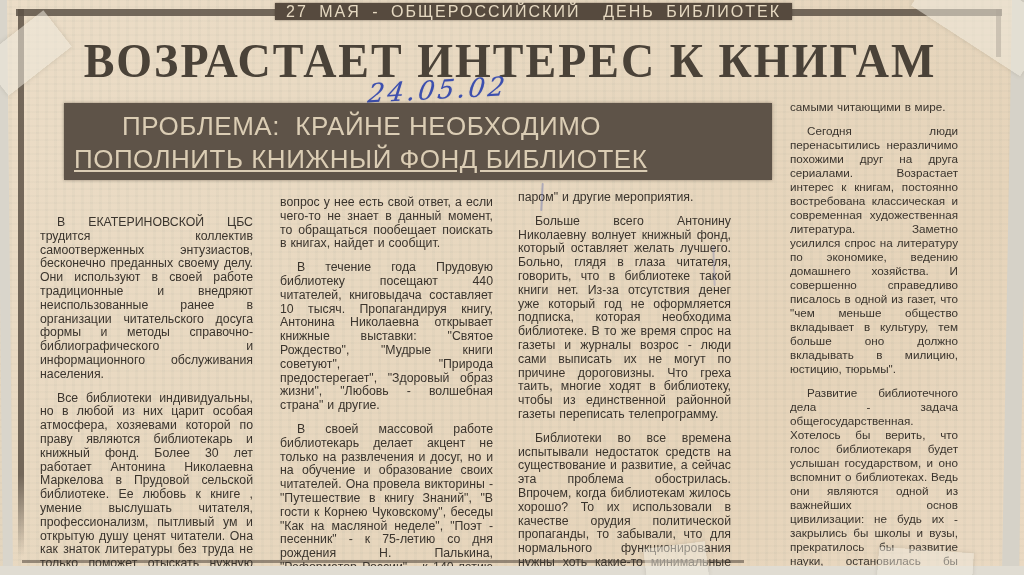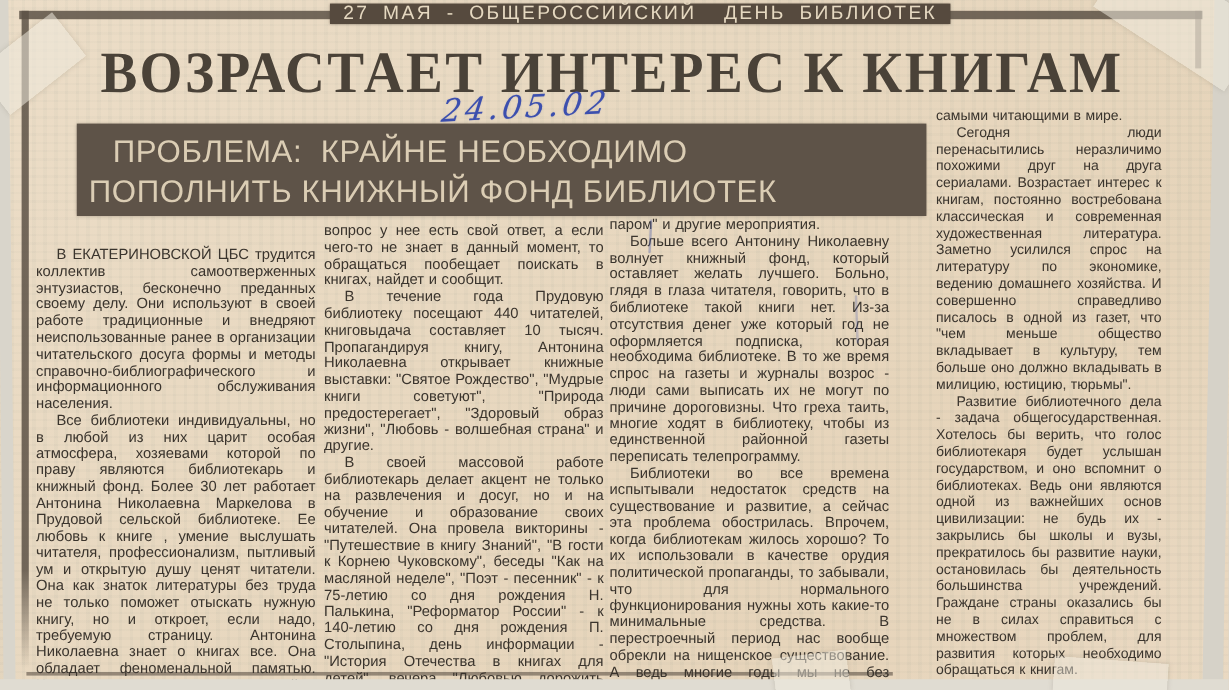--- a/index.html
+++ b/index.html
@@ -59,29 +59,29 @@
   }
   
   .subhead{
     position:absolute;left:64px;top:103px;width:708px;height:77px;
     background:#5e5348;box-shadow:0 0 3px rgba(60,50,40,.5);
     padding-top:7px;box-sizing:border-box;
   }
   .subhead div{
     color:#dbcdb4;font-size:26px;line-height:33px;letter-spacing:.5px;white-space:pre;
   }
-  .subhead .l1{padding-left:30px;}
-  .subhead .l2{padding-left:10px;}
+  .subhead .l1{padding-left:58px;}
+  .subhead .l2{padding-left:10px;text-decoration:underline;}
   
   .col{
     position:absolute;color:#3a342d;
     font-size:12.3px;line-height:13.8px;text-align:justify;
     hyphens:auto;-webkit-hyphens:auto;word-spacing:.5px;
   }
-  .col p{margin:0;}
+  .col p{margin:10px;}
   .col p.ind{text-indent:17px;}
   .col1{left:30px;top:206px;width:233px;}
   .col2{left:270px;top:186px;width:233px;}
   .col3{left:508px;top:181px;width:233px;}
   .col4{left:780px;top:90px;width:188px;font-size:11.7px;line-height:14px;}
   
   .tape{position:absolute;background:rgba(238,233,221,.55);box-shadow:0 0 4px rgba(120,110,95,.25);}
   .tape.tl{left:-14px;top:30px;width:80px;height:46px;transform:rotate(-38deg);}
   .tape.tr{left:918px;top:-18px;width:130px;height:64px;transform:rotate(33deg);}
   .tape.br{left:645px;top:545px;width:62px;height:34px;transform:rotate(-7deg);background:rgba(240,235,224,.5);}

